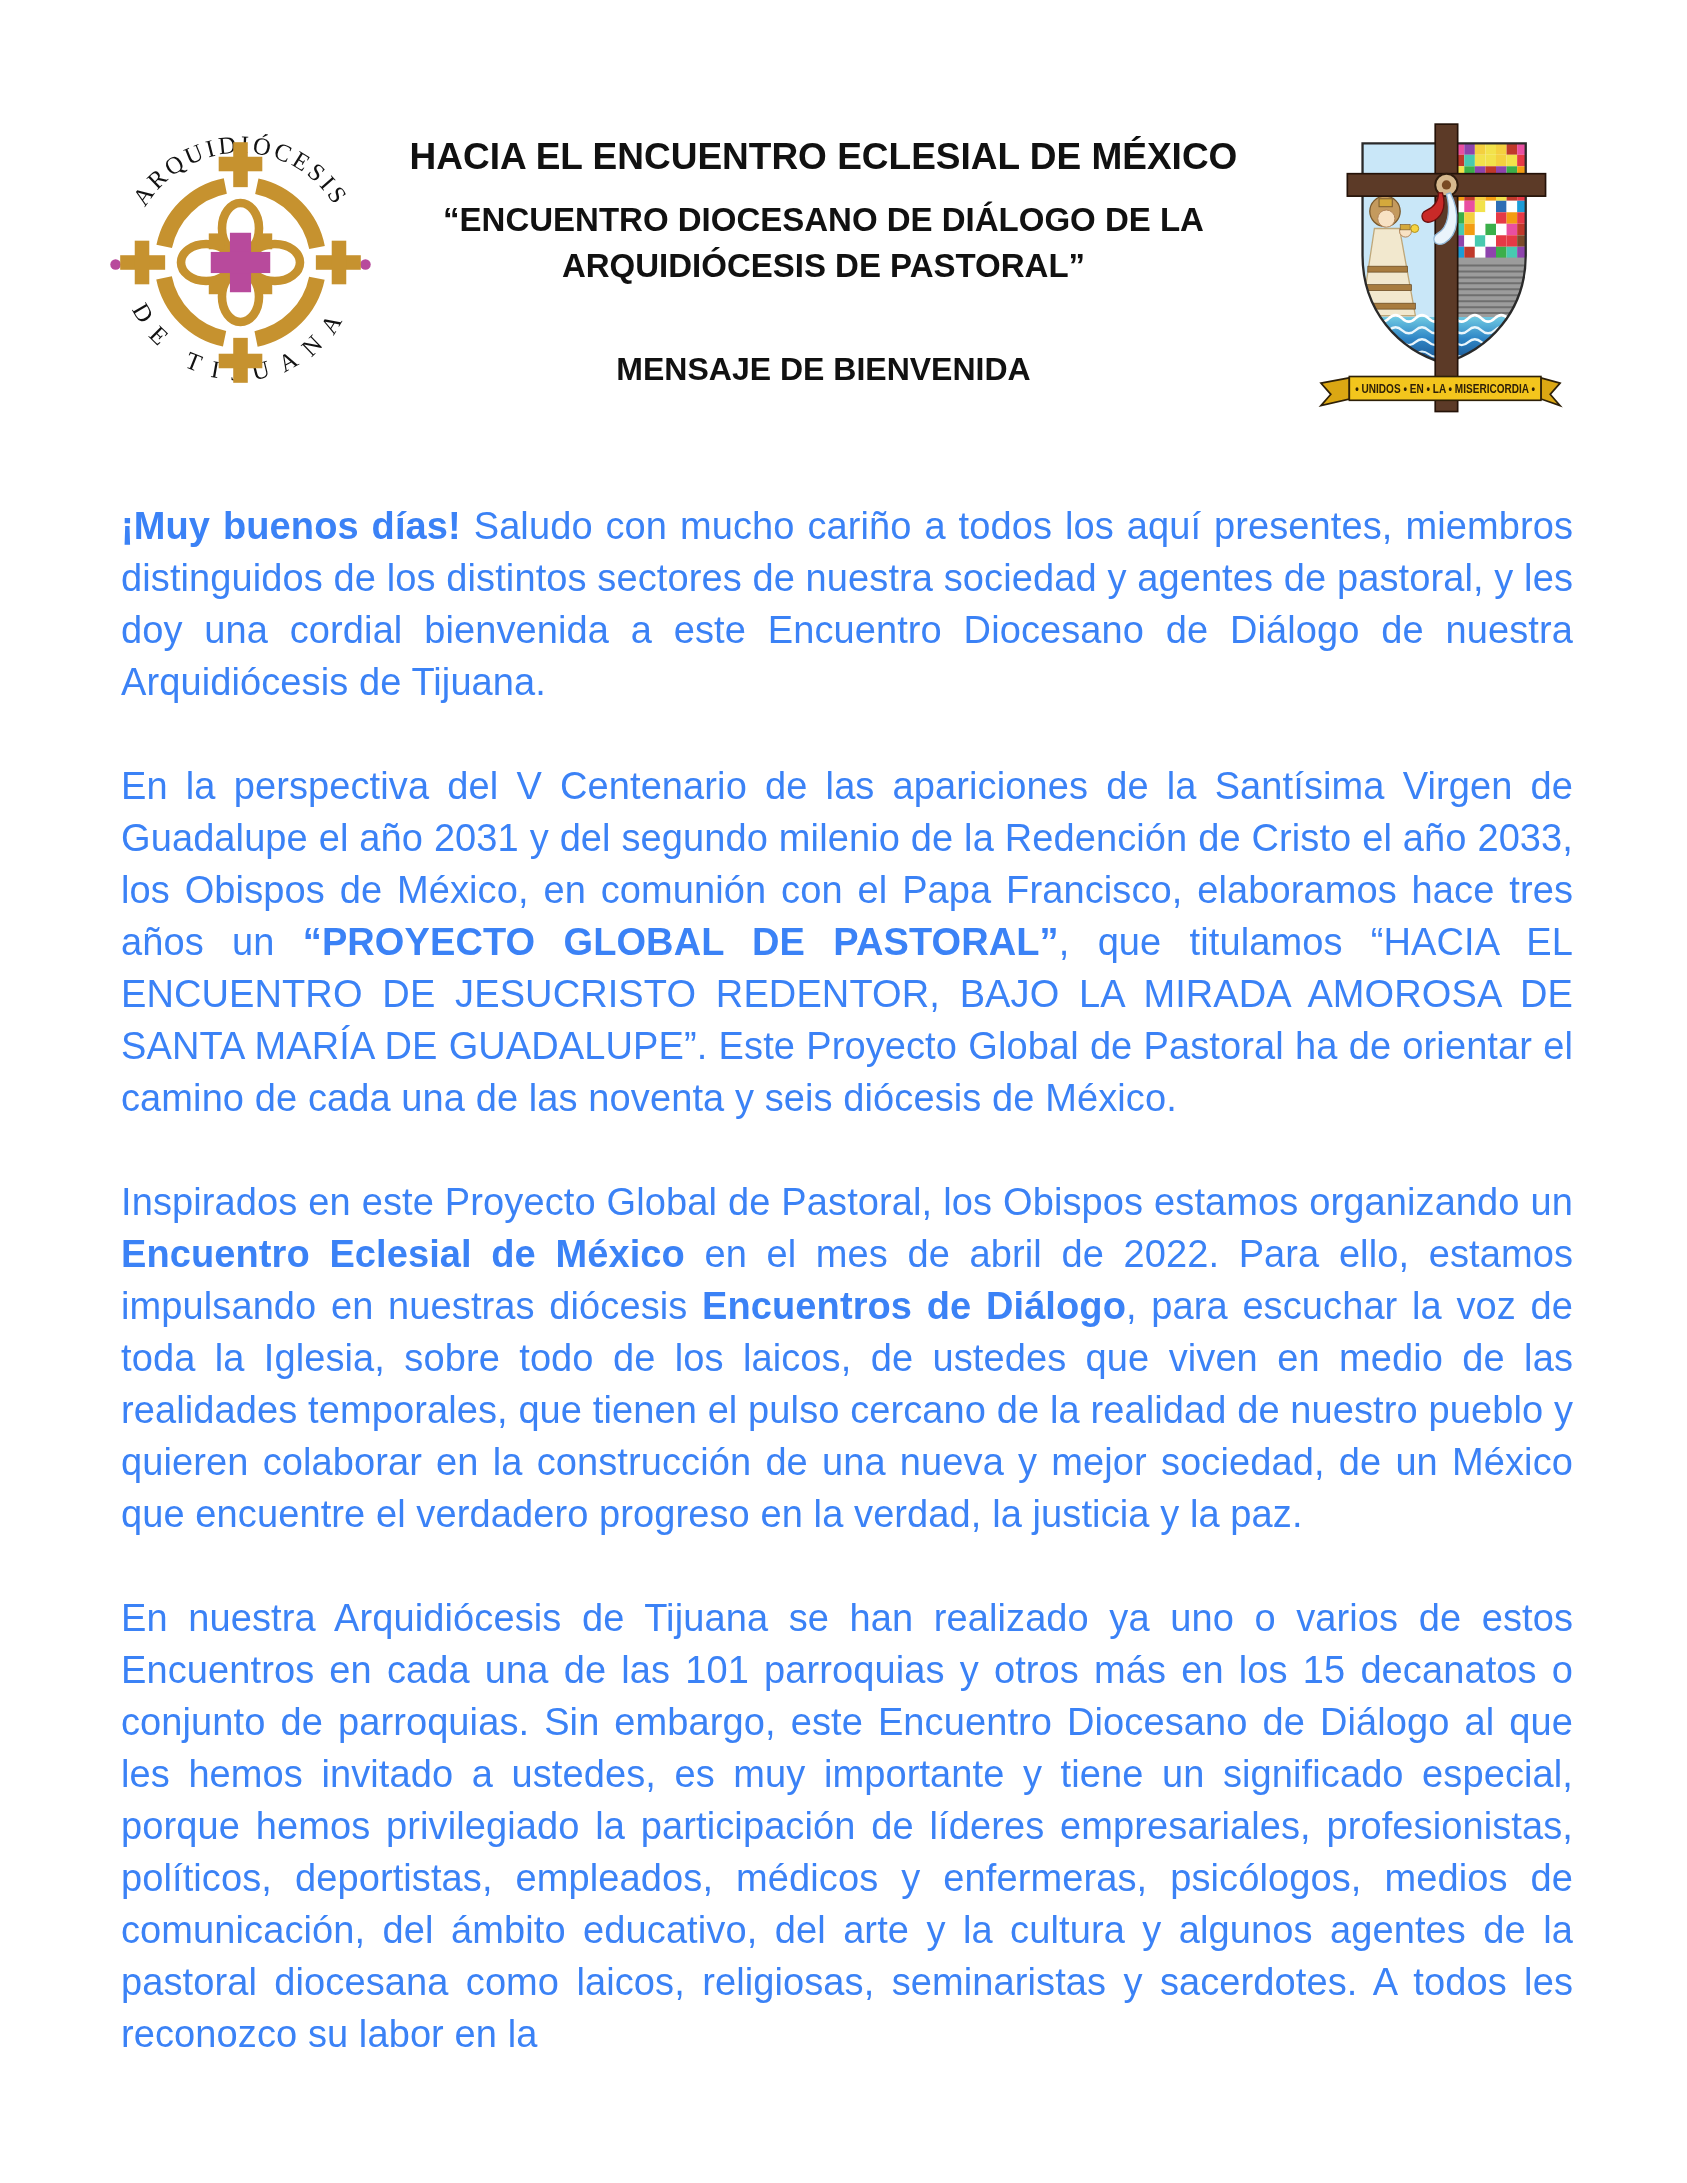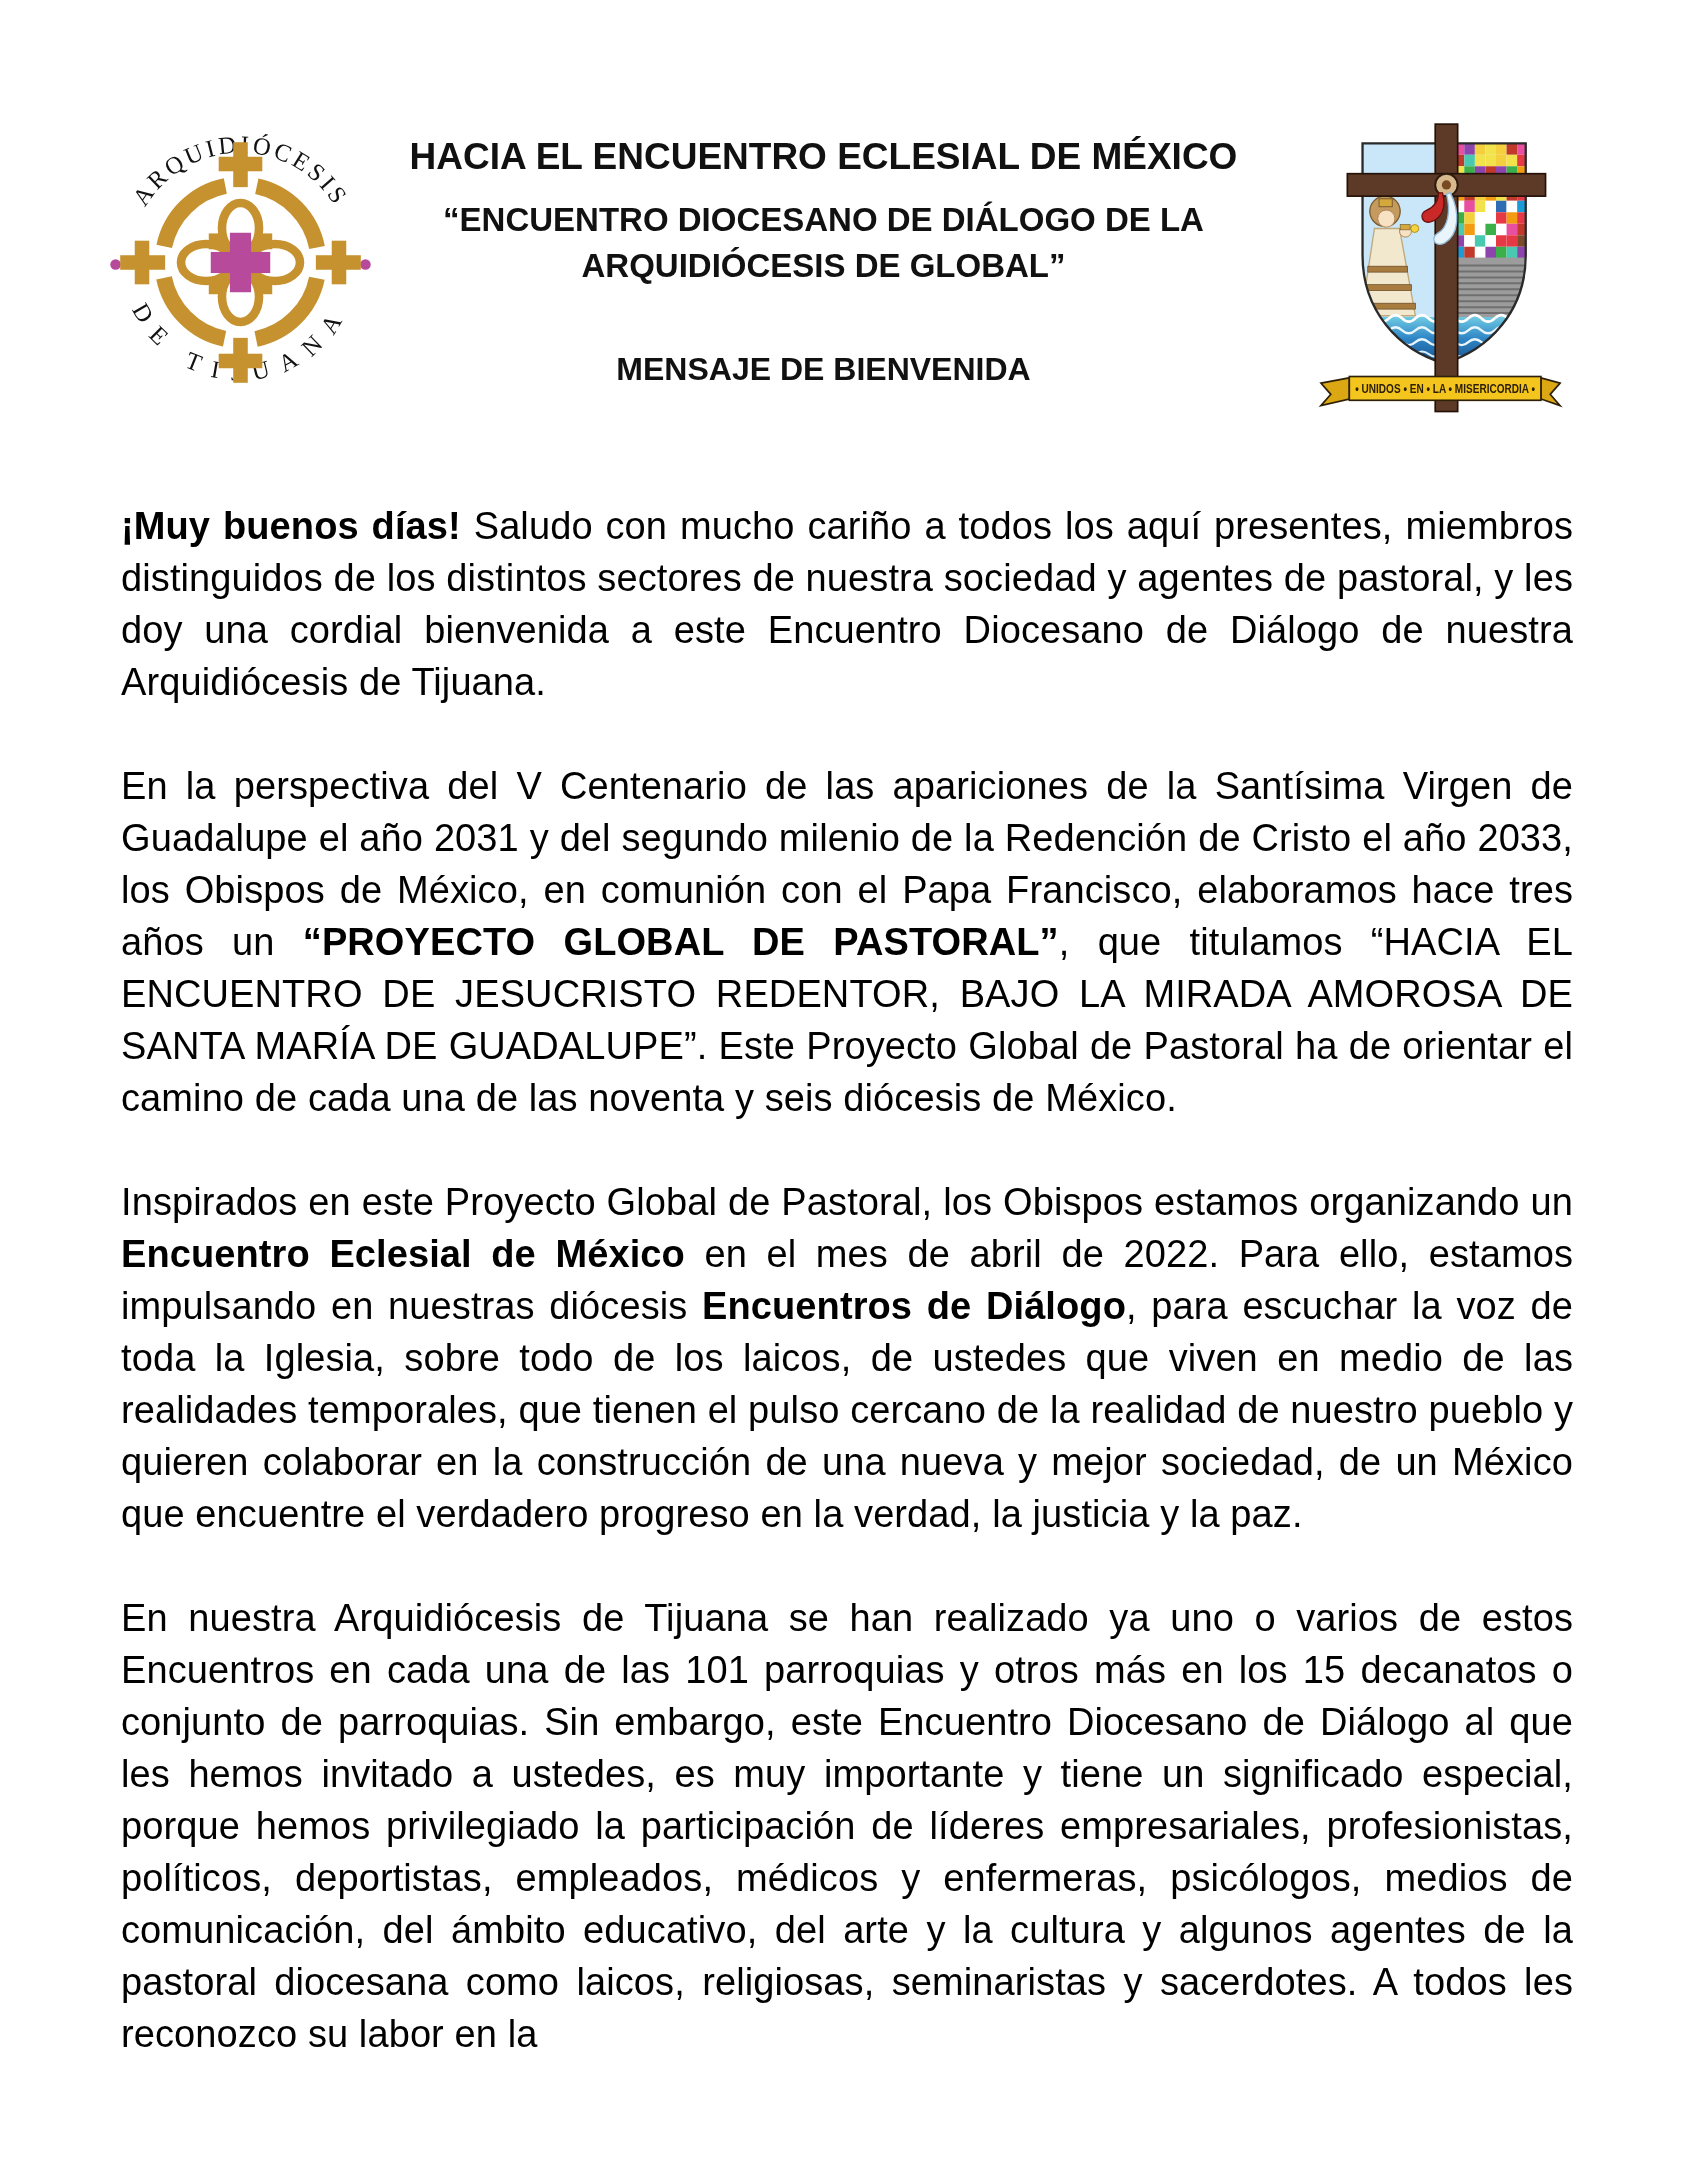--- a/index.html
+++ b/index.html
@@ -15,21 +15,21 @@
   .section-title{margin-top:56px;font-size:32px;font-weight:700;line-height:48px;}
 
   
   .body-text{position:absolute;left:121px;right:114px;top:500px;}
   .body-text p{
     margin:0 0 52px 0;
     font-size:38px;
     line-height:52px;
     letter-spacing:0.1px;
     text-align:justify;
-    color:#000000;
+    color:#3b82f6;
   }
   .body-text p b{font-weight:700;}
 
   
   .ring-text{font-family:"Liberation Serif",serif;font-size:37px;letter-spacing:5px;fill:#121212;}
   .ring-text-bottom{font-family:"Liberation Serif",serif;font-size:37px;letter-spacing:20px;fill:#121212;}
   .banner-text{font-family:"Liberation Sans",sans-serif;font-weight:700;font-size:19px;fill:#2e2008;}
 </style>
 </head>
 <body>
@@ -228,21 +228,21 @@
       <polygon points="377,410 348,402 348,434 377,444 362,427" fill="#DBA713" stroke="#2e2008" stroke-width="2.5"></polygon>
       <rect x="58" y="400" width="290" height="36" fill="#F3C51D" stroke="#2e2008" stroke-width="2.5"></rect>
       <text class="banner-text" x="203" y="425" text-anchor="middle" textLength="272" lengthAdjust="spacingAndGlyphs">• UNIDOS • EN • LA • MISERICORDIA •</text>
     </g>
   </svg>
 
   <div class="header-text">
     <div class="doc-title">HACIA EL ENCUENTRO ECLESIAL DE MÉXICO</div>
     <div class="doc-subtitle">
       <span>“ENCUENTRO DIOCESANO DE DIÁLOGO DE LA</span><br>
-      <span>ARQUIDIÓCESIS DE GLOBAL”</span>
+      <span>ARQUIDIÓCESIS DE PASTORAL”</span>
     </div>
     <div class="section-title">MENSAJE DE BIENVENIDA</div>
   </div>
 
   <div class="body-text">
       <p><b>¡Muy buenos días!</b><span> Saludo con mucho cariño a todos los aquí presentes, miembros distinguidos de los distintos sectores de nuestra sociedad y agentes de pastoral, y les doy una cordial bienvenida a este Encuentro Diocesano de Diálogo de nuestra Arquidiócesis de Tijuana.</span></p>
       <p><span>En la perspectiva del V Centenario de las apariciones de la Santísima Virgen de Guadalupe el año 2031 y del segundo milenio de la Redención de Cristo el año 2033, los Obispos de México, en comunión con el Papa Francisco, elaboramos hace tres años un </span><b>“PROYECTO GLOBAL DE PASTORAL”</b><span>, que titulamos “HACIA EL ENCUENTRO DE JESUCRISTO REDENTOR, BAJO LA MIRADA AMOROSA DE SANTA MARÍA DE GUADALUPE”. Este Proyecto Global de Pastoral ha de orientar el camino de cada una de las noventa y seis diócesis de México.</span></p>
       <p><span>Inspirados en este Proyecto Global de Pastoral, los Obispos estamos organizando un </span><b>Encuentro Eclesial de México</b><span> en el mes de abril de 2022. Para ello, estamos impulsando en nuestras diócesis </span><b>Encuentros de Diálogo</b><span>, para escuchar la voz de toda la Iglesia, sobre todo de los laicos, de ustedes que viven en medio de las realidades temporales, que tienen el pulso cercano de la realidad de nuestro pueblo y quieren colaborar en la construcción de una nueva y mejor sociedad, de un México que encuentre el verdadero progreso en la verdad, la justicia y la paz.</span></p>
       <p><span>En nuestra Arquidiócesis de Tijuana se han realizado ya uno o varios de estos Encuentros en cada una de las 101 parroquias y otros más en los 15 decanatos o conjunto de parroquias. Sin embargo, este Encuentro Diocesano de Diálogo al que les hemos invitado a ustedes, es muy importante y tiene un significado especial, porque hemos privilegiado la participación de líderes empresariales, profesionistas, políticos, deportistas, empleados, médicos y enfermeras, psicólogos, medios de comunicación, del ámbito educativo, del arte y la cultura y algunos agentes de la pastoral diocesana como laicos, religiosas, seminaristas y sacerdotes. A todos les reconozco su labor en la</span></p>
     </div>

